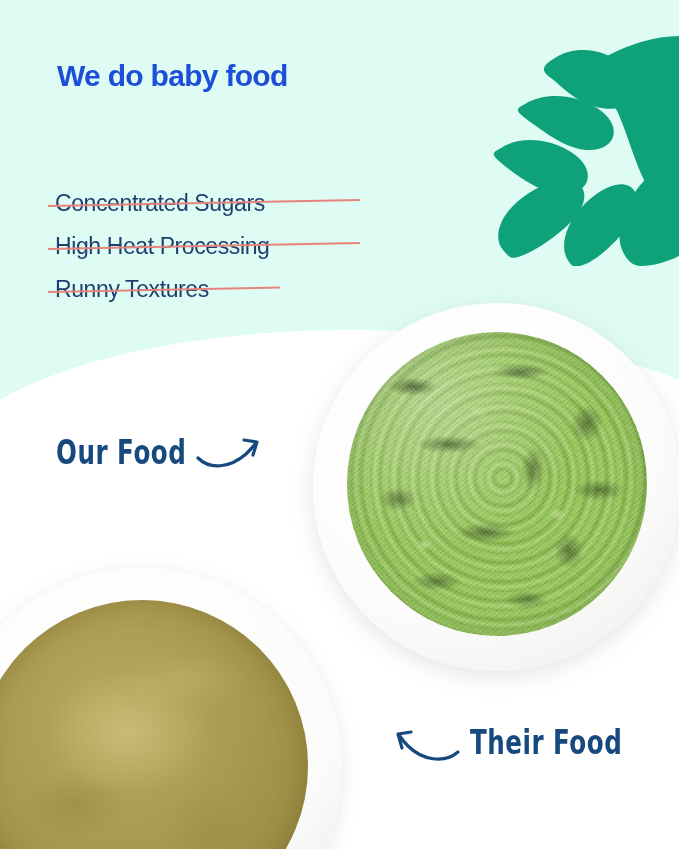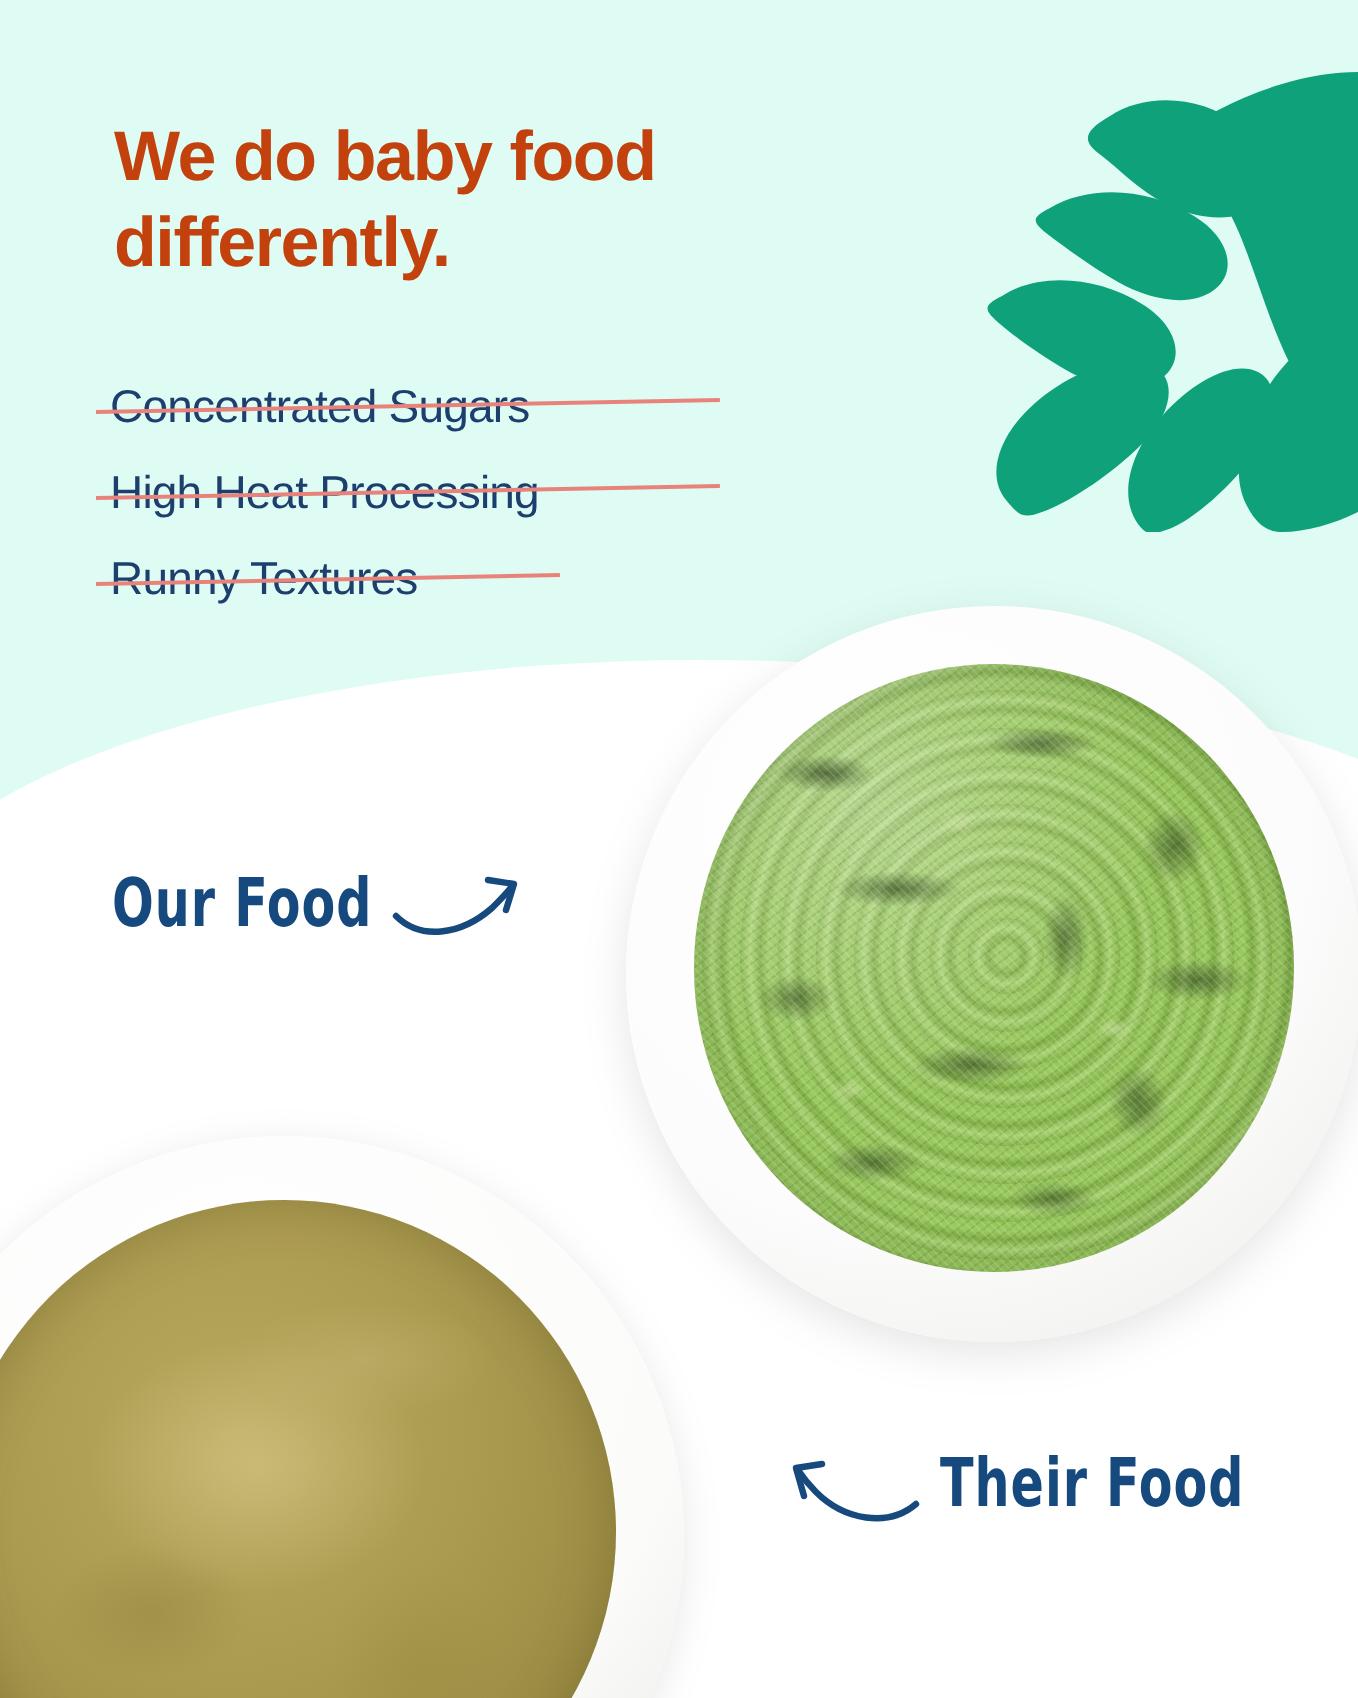--- a/index.html
+++ b/index.html
@@ -55,22 +55,22 @@
     pointer-events: none;
   }
   .leaf-wrap svg { display: block; }
 
   
   .headline {
     position: absolute;
     left: 57px;
     top: 58px;
     width: 400px;
-    color: #c2410c;
-    font-size: 35px;
+    color: #1d4ed8;
+    font-size: 30px;
     font-weight: bold;
     line-height: 1.22;
     letter-spacing: -0.7px;
   }
 
   
   .neg-list {
     position: absolute;
     left: 55px;
     top: 188px;
@@ -237,21 +237,20 @@
                  C122 212 104 226 94 229 C86 232 84 231 80 226 Z"></path>
 
         <path d="M134 216 C126 200 132 176 146 156 C160 136 176 126 186 132 C190 134 190 140 190 148
                  L190 220 C178 226 164 230 152 230 C143 230 138 224 134 216 Z"></path>
       </g>
     </svg>
   </div>
 
   <div class="headline">
     <div>We do baby food</div>
-    <div>differently.</div>
   </div>
 
   <div class="neg-list">
     <div class="neg-item w1">
       <span>Concentrated Sugars</span>
       <span class="strike"></span>
     </div>
     <div class="neg-item w2">
       <span>High Heat Processing</span>
       <span class="strike"></span>

